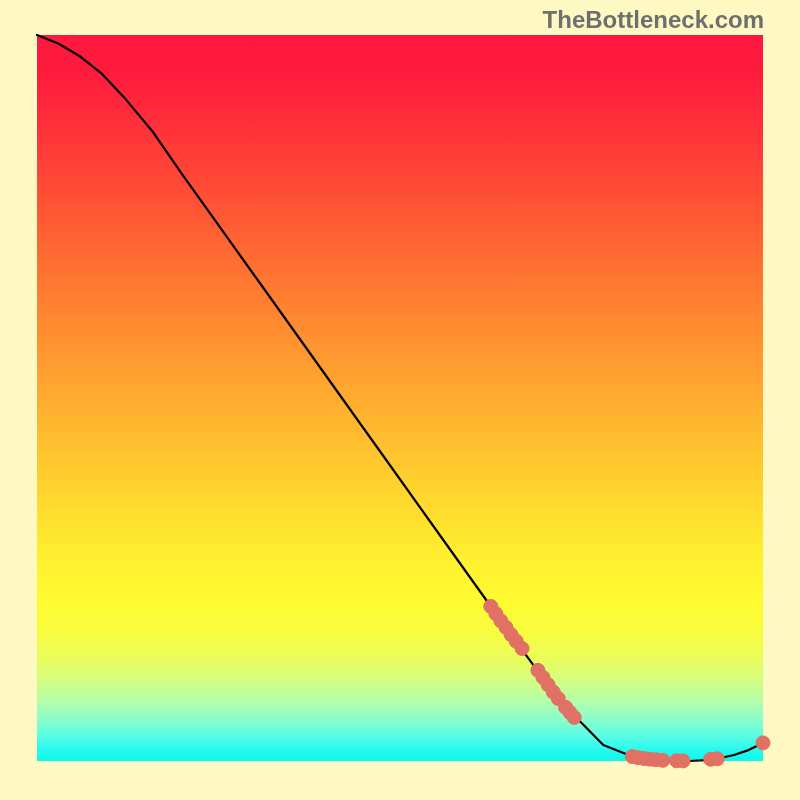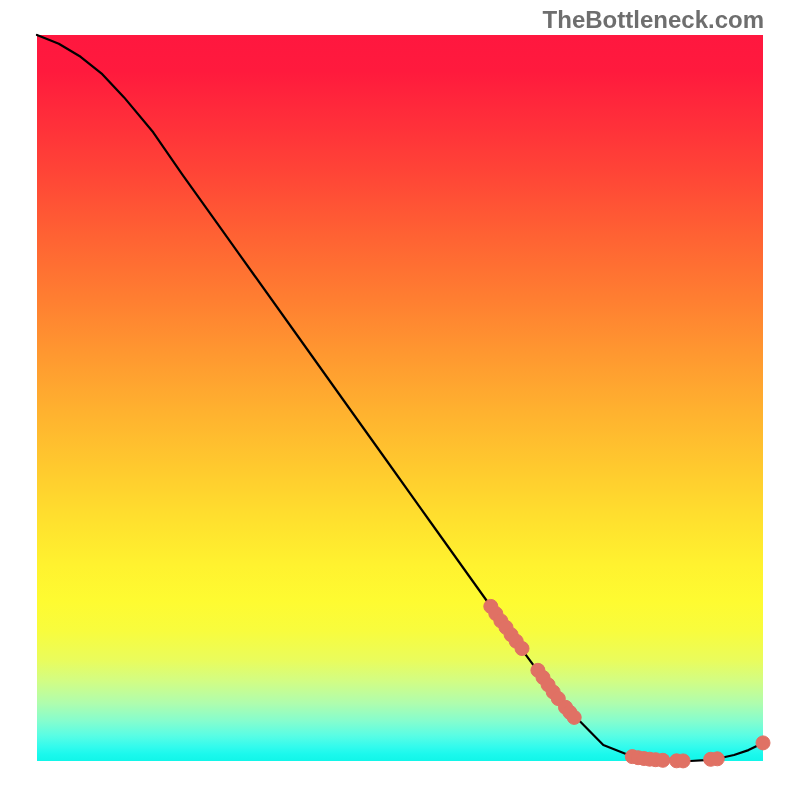--- a/index.html
+++ b/index.html
@@ -10,21 +10,21 @@
     background: #000;
     overflow: hidden;
     font-family: Arial, Helvetica, sans-serif;
   }
   .frame {
     position: absolute;
     left: 0;
     top: 0;
     width: 800px;
     height: 800px;
-    background: #ffffff;
+    background: #fef9c3;
   }
   .plot {
     position: absolute;
     left: 37px;
     top: 35px;
     width: 726px;
     height: 726px;
     
     background: linear-gradient(to bottom,
       #ff173f 0%,

